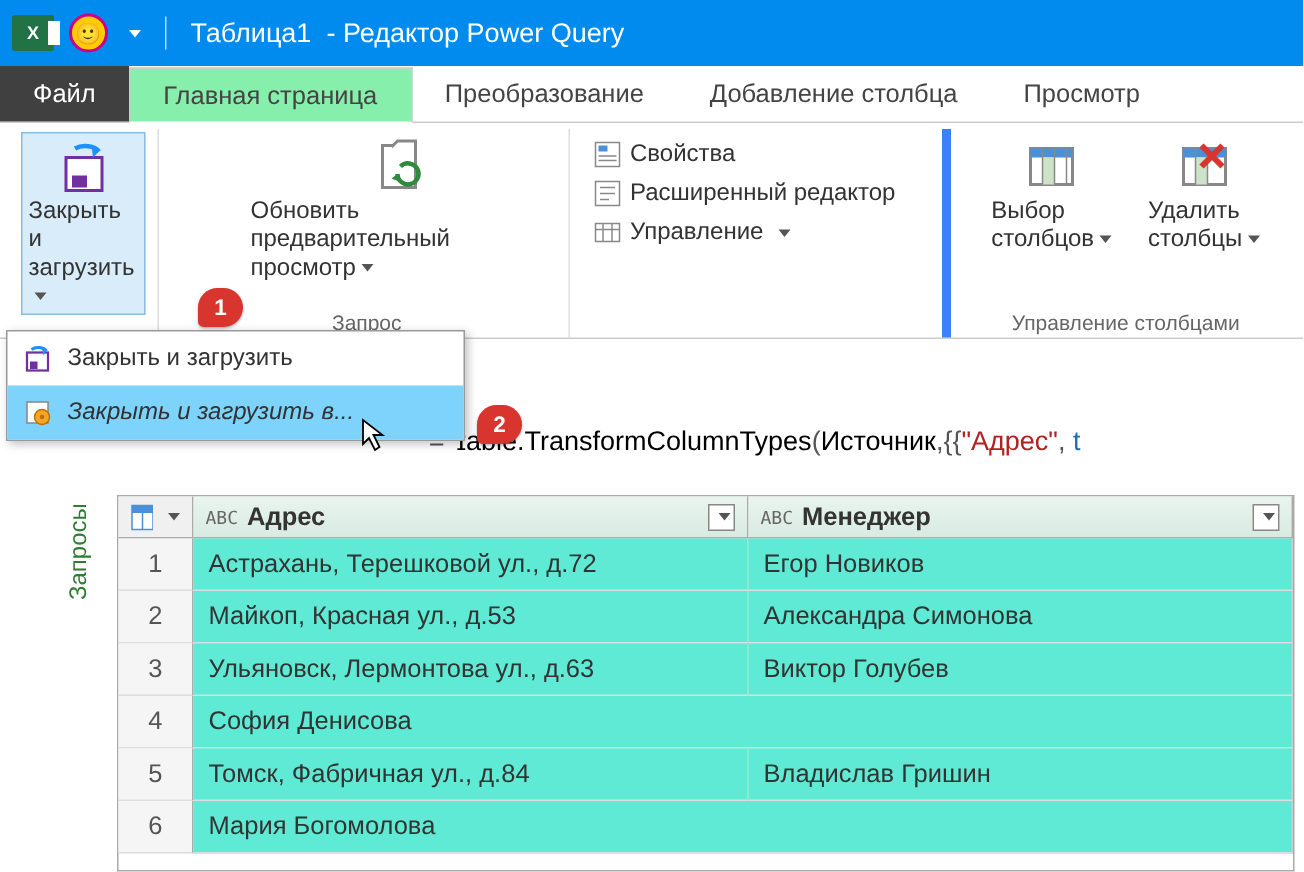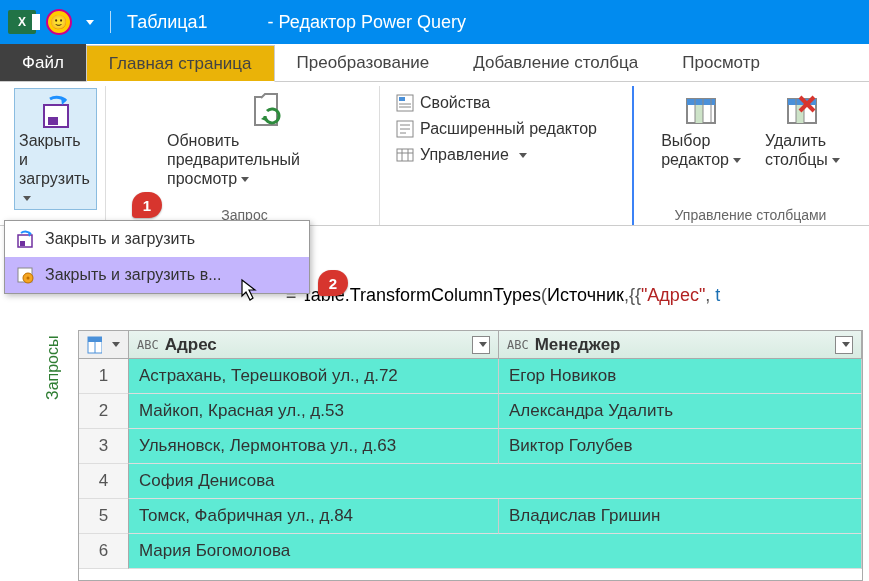--- a/index.html
+++ b/index.html
@@ -5,47 +5,47 @@
   * { box-sizing: border-box; margin: 0; padding: 0; font-family: "Segoe UI", Tahoma, sans-serif; }
   body { width: 869px; height: 581px; background: #fff; overflow: hidden; font-size: 14px; color: #333; }
 
   .titlebar { height: 44px; background: #018bef; display: flex; align-items: center; padding: 0 8px; gap: 10px; }
   .titlebar .excel-badge { width: 28px; height: 24px; background: #217346; color:#fff; display:flex; align-items:center; justify-content:center; font-size:12px; font-weight:bold; border-radius:2px; position:relative; }
   .titlebar .excel-badge::after { content:""; position:absolute; right:-4px; top:4px; bottom:4px; width:8px; background:#fff; }
   .smiley { width:26px; height:26px; border-radius:50%; background:#ffcc00; border:2px solid #c08; display:flex; align-items:center; justify-content:center; font-size:14px; }
   .qat-dd { width:0; height:0; border-left:4px solid transparent; border-right:4px solid transparent; border-top:5px solid #fff; margin-left:4px; }
   .qat-sep { width:1px; height:22px; background:#fff; opacity:.7; margin:0 6px; }
   .titlebar .title-text { color:#fff; font-size:18px; }
-  .title-name { margin-right: 50px; }
+  .title-name { }
 
   .tabs { height: 38px; background:#fff; display:flex; align-items:stretch; border-bottom:1px solid #ccc; }
   .tab { padding: 0 22px; display:flex; align-items:center; font-size:17px; color:#444; cursor:pointer; }
   .tab.file { background:#404040; color:#fff; }
-  .tab.active { border:1px solid #ccc; border-bottom:1px solid #fff; background:#eab308; position:relative; top:1px; }
+  .tab.active { border:1px solid #ccc; border-bottom:1px solid #fff; background:#86efac; position:relative; top:1px; }
 
   .ribbon { height: 144px; display:flex; border-bottom:1px solid #ccc; padding: 4px 6px 0 6px; gap: 4px; position:relative; }
   .grp { display:flex; flex-direction:column; align-items:center; justify-content:space-between; padding: 2px 8px 2px; border-right:1px solid #ddd; }
   .grp:last-child { border-right:none; }
   .grp .controls { display:flex; align-items:flex-start; gap:14px; flex:1; }
   .grp .label { font-size:14px; color:#666; margin-top:2px; }
   .vbtn { display:flex; flex-direction:column; align-items:center; padding:2px 4px; cursor:pointer; border:1px solid transparent; }
   .vbtn.selected { background:#d9ecf9; border:1px solid #8abce0; }
   .btn-lines { font-size:16px; line-height:19px; }
   .dd-caret { display:inline-block; width:0; height:0; border-left:4px solid transparent; border-right:4px solid transparent; border-top:5px solid #555; margin-left:4px; vertical-align:middle; }
   .mini-list { display:flex; flex-direction:column; gap:4px; }
   .mini-item { display:flex; align-items:center; gap:6px; font-size:16px; cursor:pointer; padding:2px 4px; }
   .mini-item svg { flex-shrink:0; }
 
   
   .icon-box { display:inline-flex; align-items:center; justify-content:center; }
 
   
   .dropdown { position:absolute; top: 220px; left: 4px; width: 306px; background:#fff; border:1px solid #999; box-shadow: 2px 2px 6px rgba(0,0,0,.25); z-index:20; }
   .dd-item { display:flex; align-items:center; gap:10px; padding:8px 10px; font-size:16px; cursor:pointer; }
-  .dd-item.hover { background:#c4b5fd; }
+  .dd-item.hover { background:#7dd3fc;font-style:italic; }
   .dd-icon { width:20px; height:20px; display:flex; align-items:center; justify-content:center; }
 
   
   .bubble { position:absolute; width:30px; height:26px; background:#d7352e; border-radius:14px 14px 14px 4px; color:#fff; display:flex; align-items:center; justify-content:center; font-weight:bold; font-size:15px; z-index:30; box-shadow:0 1px 2px rgba(0,0,0,.3); }
 
   
   .cursor { position:absolute; z-index:40; }
 
   
   .formula-row { position:absolute; left: 286px; top: 284px; right: 6px; display:flex; align-items:center; gap:8px; font-size:17px; }
@@ -123,21 +123,21 @@
             <path d="M20 20 a7 7 0 1 1 -2 5" fill="none" stroke="#2e8b3d" stroke-width="3"></path>
             <path d="M18 25 l-4 3 l5 2 z" fill="#2e8b3d"></path>
           </svg>
         </span>
         <div class="btn-lines"><span>Обновить предварительный</span><br><span>просмотр</span><span class="dd-caret"></span></div>
       </div>
     </div>
     <div class="label">Запрос</div>
   </div>
 
-  <div class="grp" style="width:250px; border-right:2px solid #3b82f6;gap:17px;">
+  <div class="grp" style="width:250px; border-right:6px solid #3b82f6;gap:17px;">
     <div class="mini-list" style="width:100%; padding-top:4px;">
       <div class="mini-item">
         <svg width="18" height="18">
             <rect x="1" y="1" width="16" height="16" fill="#fff" stroke="#888"></rect>
             <rect x="3" y="3" width="6" height="4" fill="#4a90d9"></rect>
             <line x1="3" y1="10" x2="15" y2="10" stroke="#888"></line>
             <line x1="3" y1="13" x2="15" y2="13" stroke="#888"></line>
           </svg>
         <span>Свойства</span>
       </div>
@@ -170,21 +170,21 @@
         <span class="icon-box">
           <svg width="40" height="40">
               <rect x="6" y="8" width="28" height="24" fill="#fff" stroke="#888" stroke-width="2"></rect>
               <rect x="6" y="8" width="28" height="6" fill="#4a90d9"></rect>
               <rect x="14" y="14" width="8" height="18" fill="#cde3c8"></rect>
               <line x1="14" y1="8" x2="14" y2="32" stroke="#888"></line>
               <line x1="22" y1="8" x2="22" y2="32" stroke="#888"></line>
               <line x1="30" y1="8" x2="30" y2="32" stroke="#888"></line>
             </svg>
         </span>
-        <div class="btn-lines"><span>Выбор</span><br><span>редактор</span><span class="dd-caret"></span></div>
+        <div class="btn-lines"><span>Выбор</span><br><span>столбцов</span><span class="dd-caret"></span></div>
       </div>
       <div class="vbtn">
         <span class="icon-box">
           <svg width="40" height="40">
               <rect x="6" y="8" width="28" height="24" fill="#fff" stroke="#888" stroke-width="2"></rect>
               <rect x="6" y="8" width="28" height="6" fill="#4a90d9"></rect>
               <rect x="14" y="14" width="8" height="18" fill="#cde3c8"></rect>
               <line x1="14" y1="8" x2="14" y2="32" stroke="#888"></line>
               <line x1="22" y1="8" x2="22" y2="32" stroke="#888"></line>
               <line x1="18" y1="6" x2="32" y2="20" stroke="#d7352e" stroke-width="4"></line>
@@ -268,21 +268,21 @@
   </div>
 
   <div class="row">
       <div class="cell rownum">1</div>
       <div class="cell col-addr">Астрахань, Терешковой ул., д.72</div>
       <div class="cell col-mgr">Егор Новиков</div>
     </div>
   <div class="row">
       <div class="cell rownum">2</div>
       <div class="cell col-addr">Майкоп, Красная ул., д.53</div>
-      <div class="cell col-mgr">Александра Удалить</div>
+      <div class="cell col-mgr">Александра Симонова</div>
     </div>
   <div class="row">
       <div class="cell rownum">3</div>
       <div class="cell col-addr">Ульяновск, Лермонтова ул., д.63</div>
       <div class="cell col-mgr">Виктор Голубев</div>
     </div>
   <div class="row">
       <div class="cell rownum">4</div>
       <div class="cell col-mgr">София Денисова</div>
     </div>

